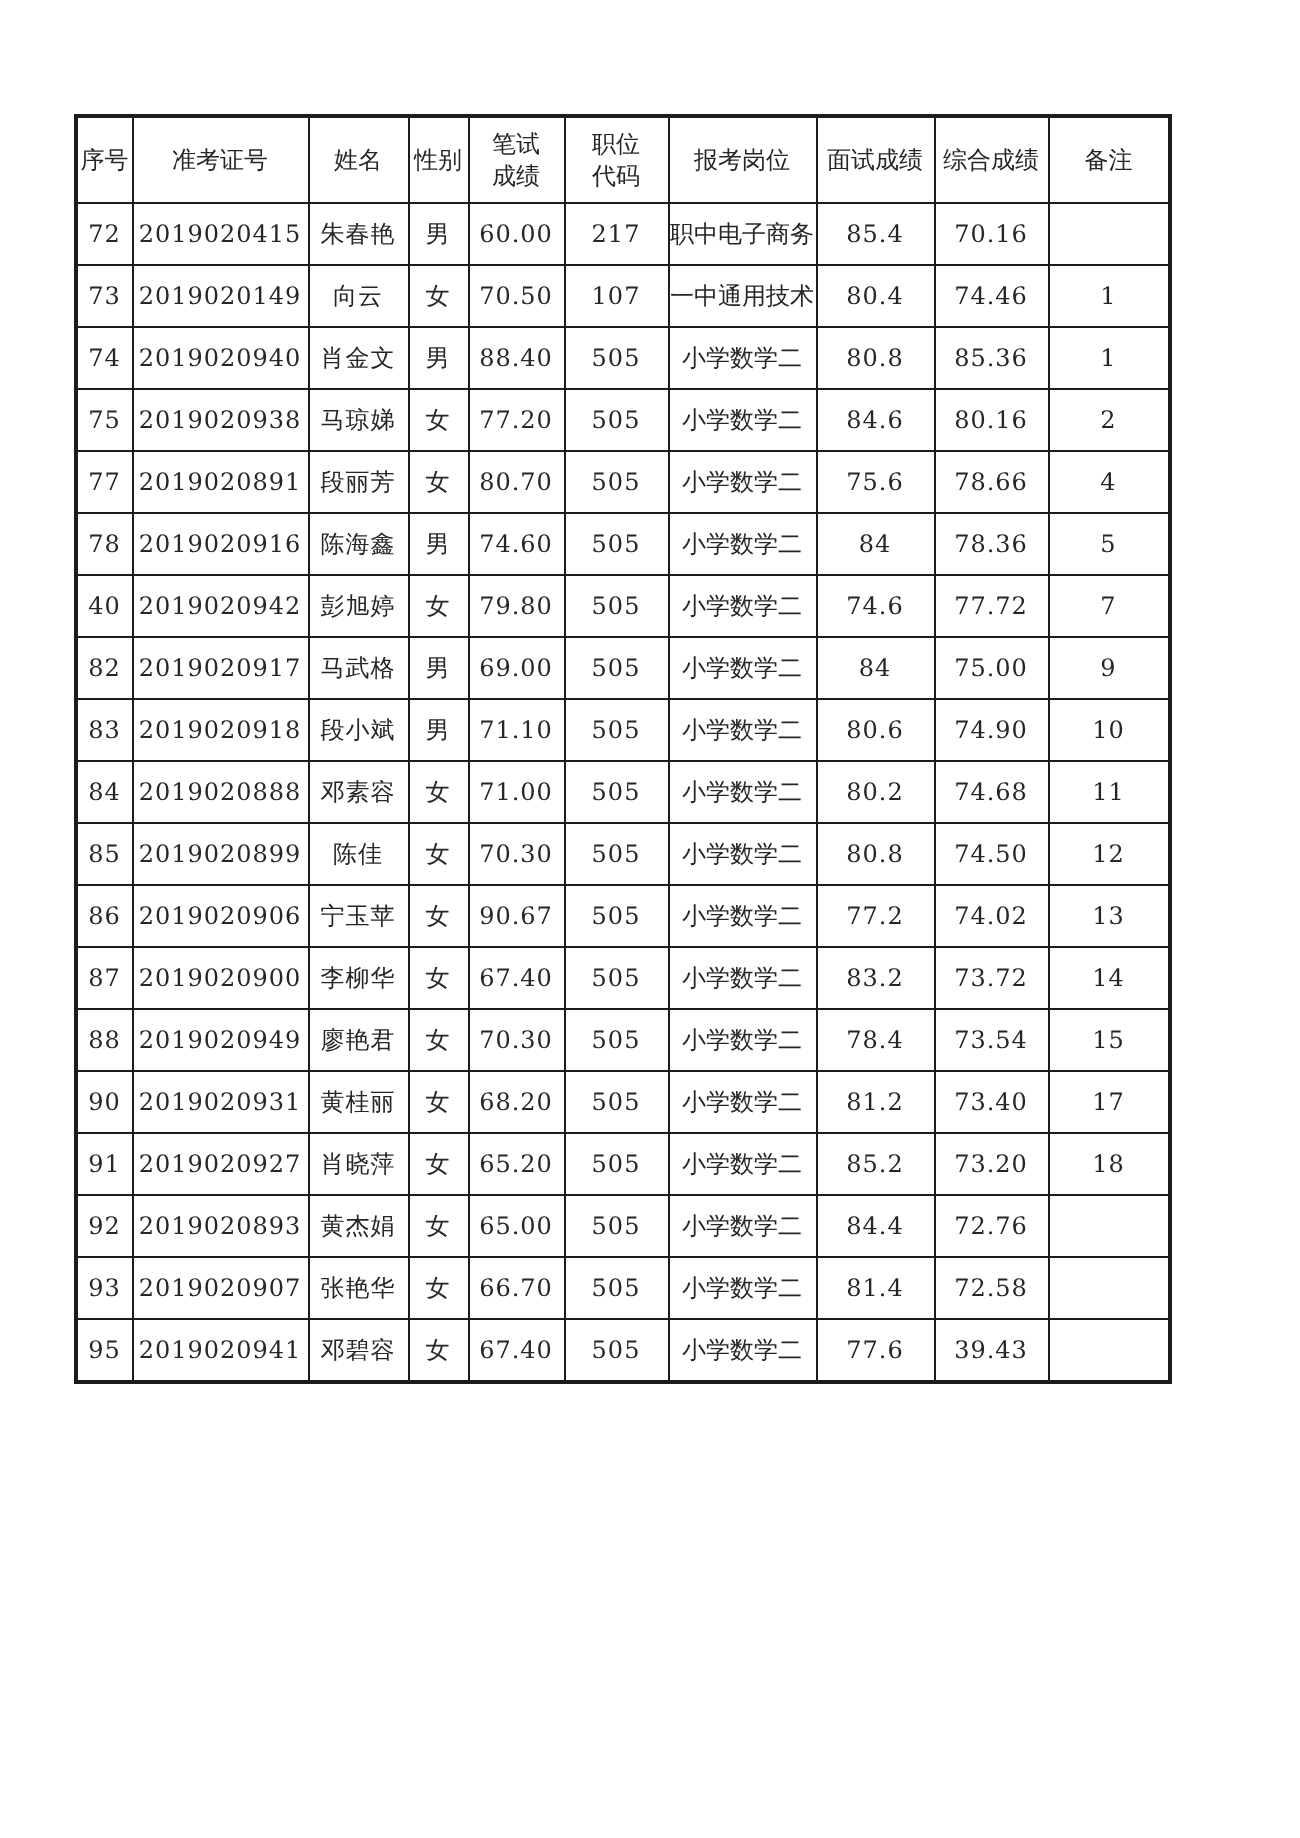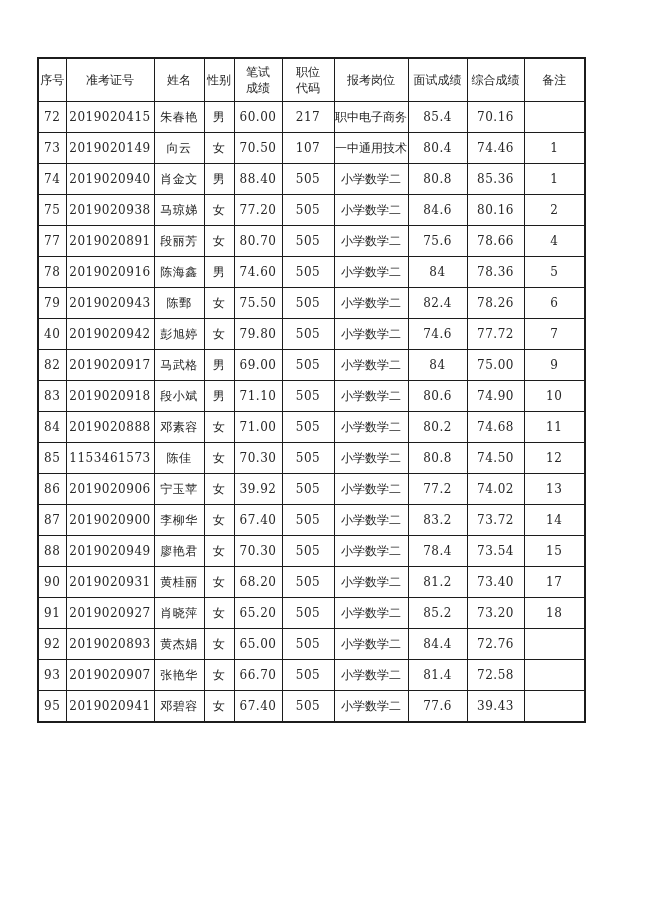--- a/index.html
+++ b/index.html
@@ -161,32 +161,20 @@
           <td>陈海鑫</td>
           <td>男</td>
           <td>74.60</td>
           <td>505</td>
           <td>小学数学二</td>
           <td>84</td>
           <td>78.36</td>
           <td>5</td>
         </tr>
         <tr>
-          <td>79</td>
-          <td>2019020943</td>
-          <td>陈鄄</td>
-          <td>女</td>
-          <td>75.50</td>
-          <td>505</td>
-          <td>小学数学二</td>
-          <td>82.4</td>
-          <td>78.26</td>
-          <td>6</td>
-        </tr>
-        <tr>
           <td>40</td>
           <td>2019020942</td>
           <td>彭旭婷</td>
           <td>女</td>
           <td>79.80</td>
           <td>505</td>
           <td>小学数学二</td>
           <td>74.6</td>
           <td>77.72</td>
           <td>7</td>
@@ -222,36 +210,36 @@
           <td>女</td>
           <td>71.00</td>
           <td>505</td>
           <td>小学数学二</td>
           <td>80.2</td>
           <td>74.68</td>
           <td>11</td>
         </tr>
         <tr>
           <td>85</td>
-          <td>1153461573</td>
+          <td>2019020899</td>
           <td>陈佳</td>
           <td>女</td>
           <td>70.30</td>
           <td>505</td>
           <td>小学数学二</td>
           <td>80.8</td>
           <td>74.50</td>
           <td>12</td>
         </tr>
         <tr>
           <td>86</td>
           <td>2019020906</td>
           <td>宁玉苹</td>
           <td>女</td>
-          <td>39.92</td>
+          <td>90.67</td>
           <td>505</td>
           <td>小学数学二</td>
           <td>77.2</td>
           <td>74.02</td>
           <td>13</td>
         </tr>
         <tr>
           <td>87</td>
           <td>2019020900</td>
           <td>李柳华</td>

